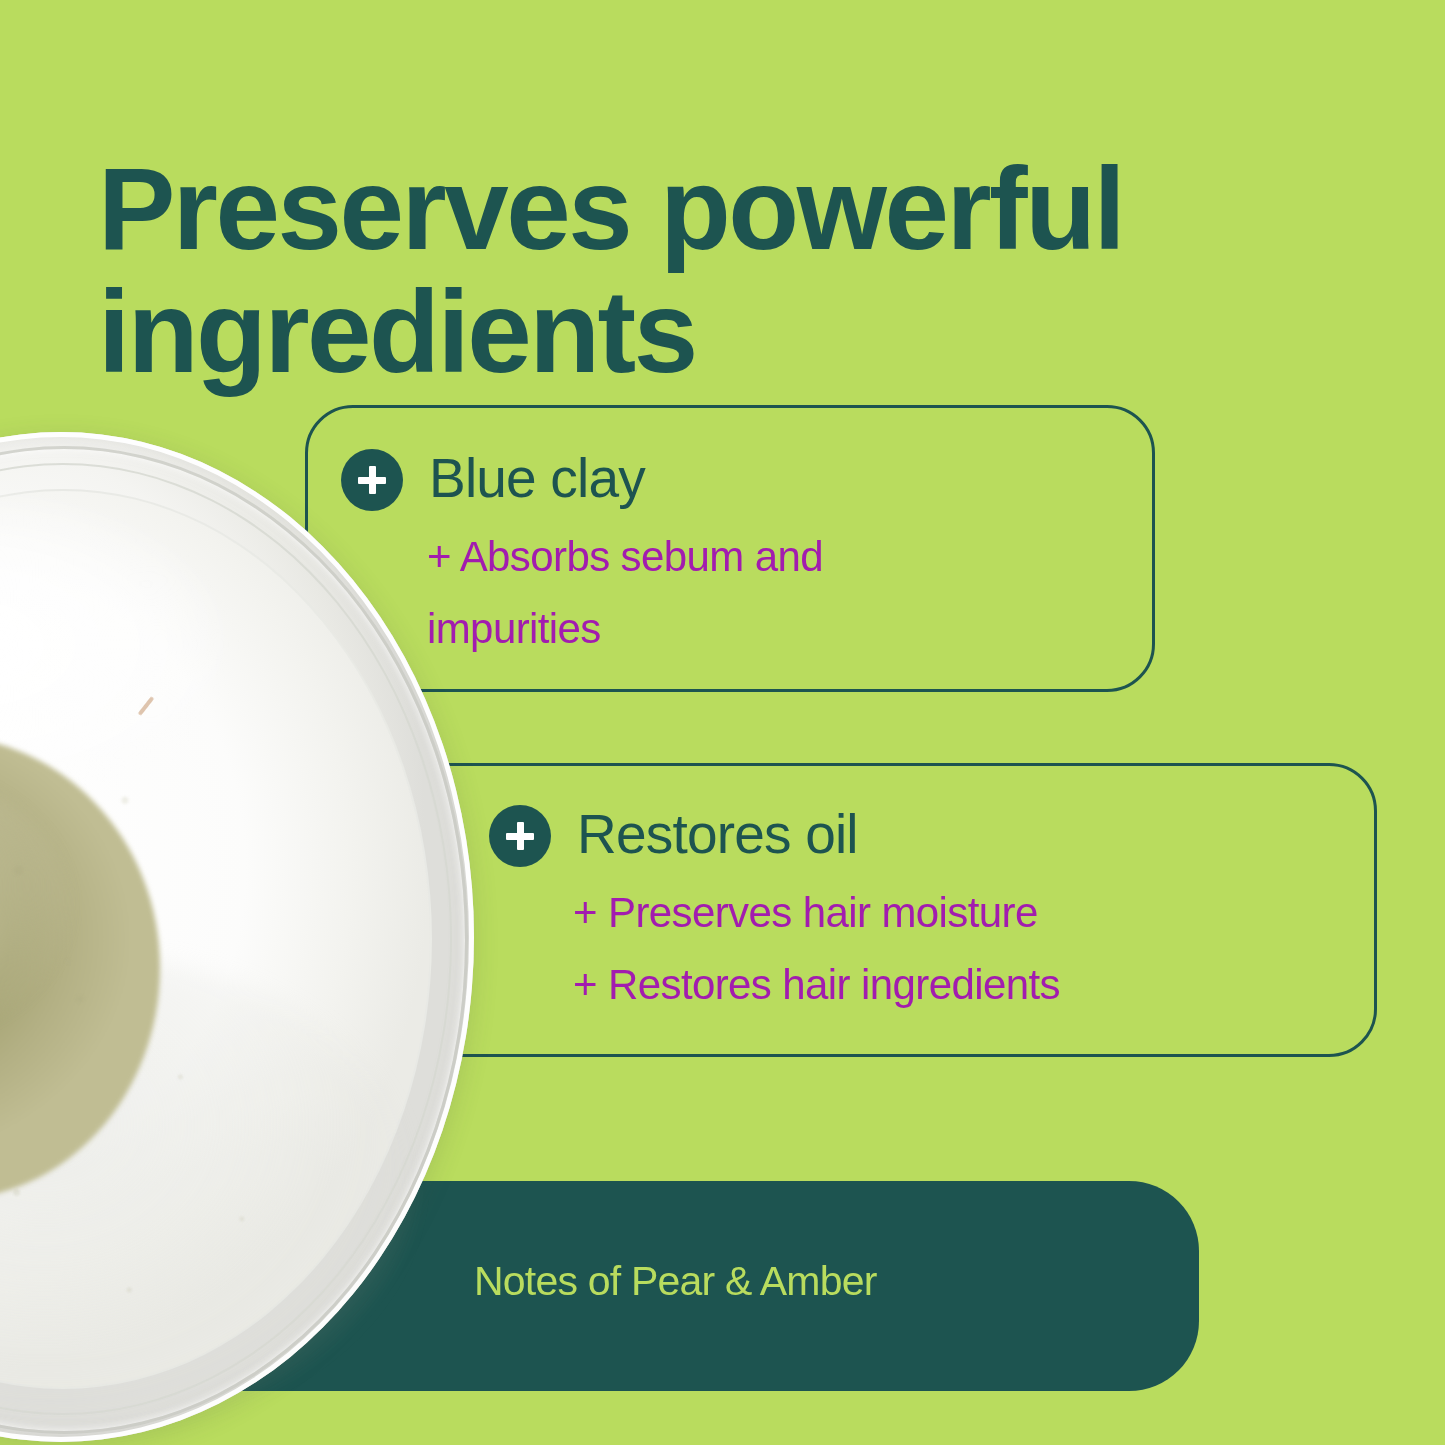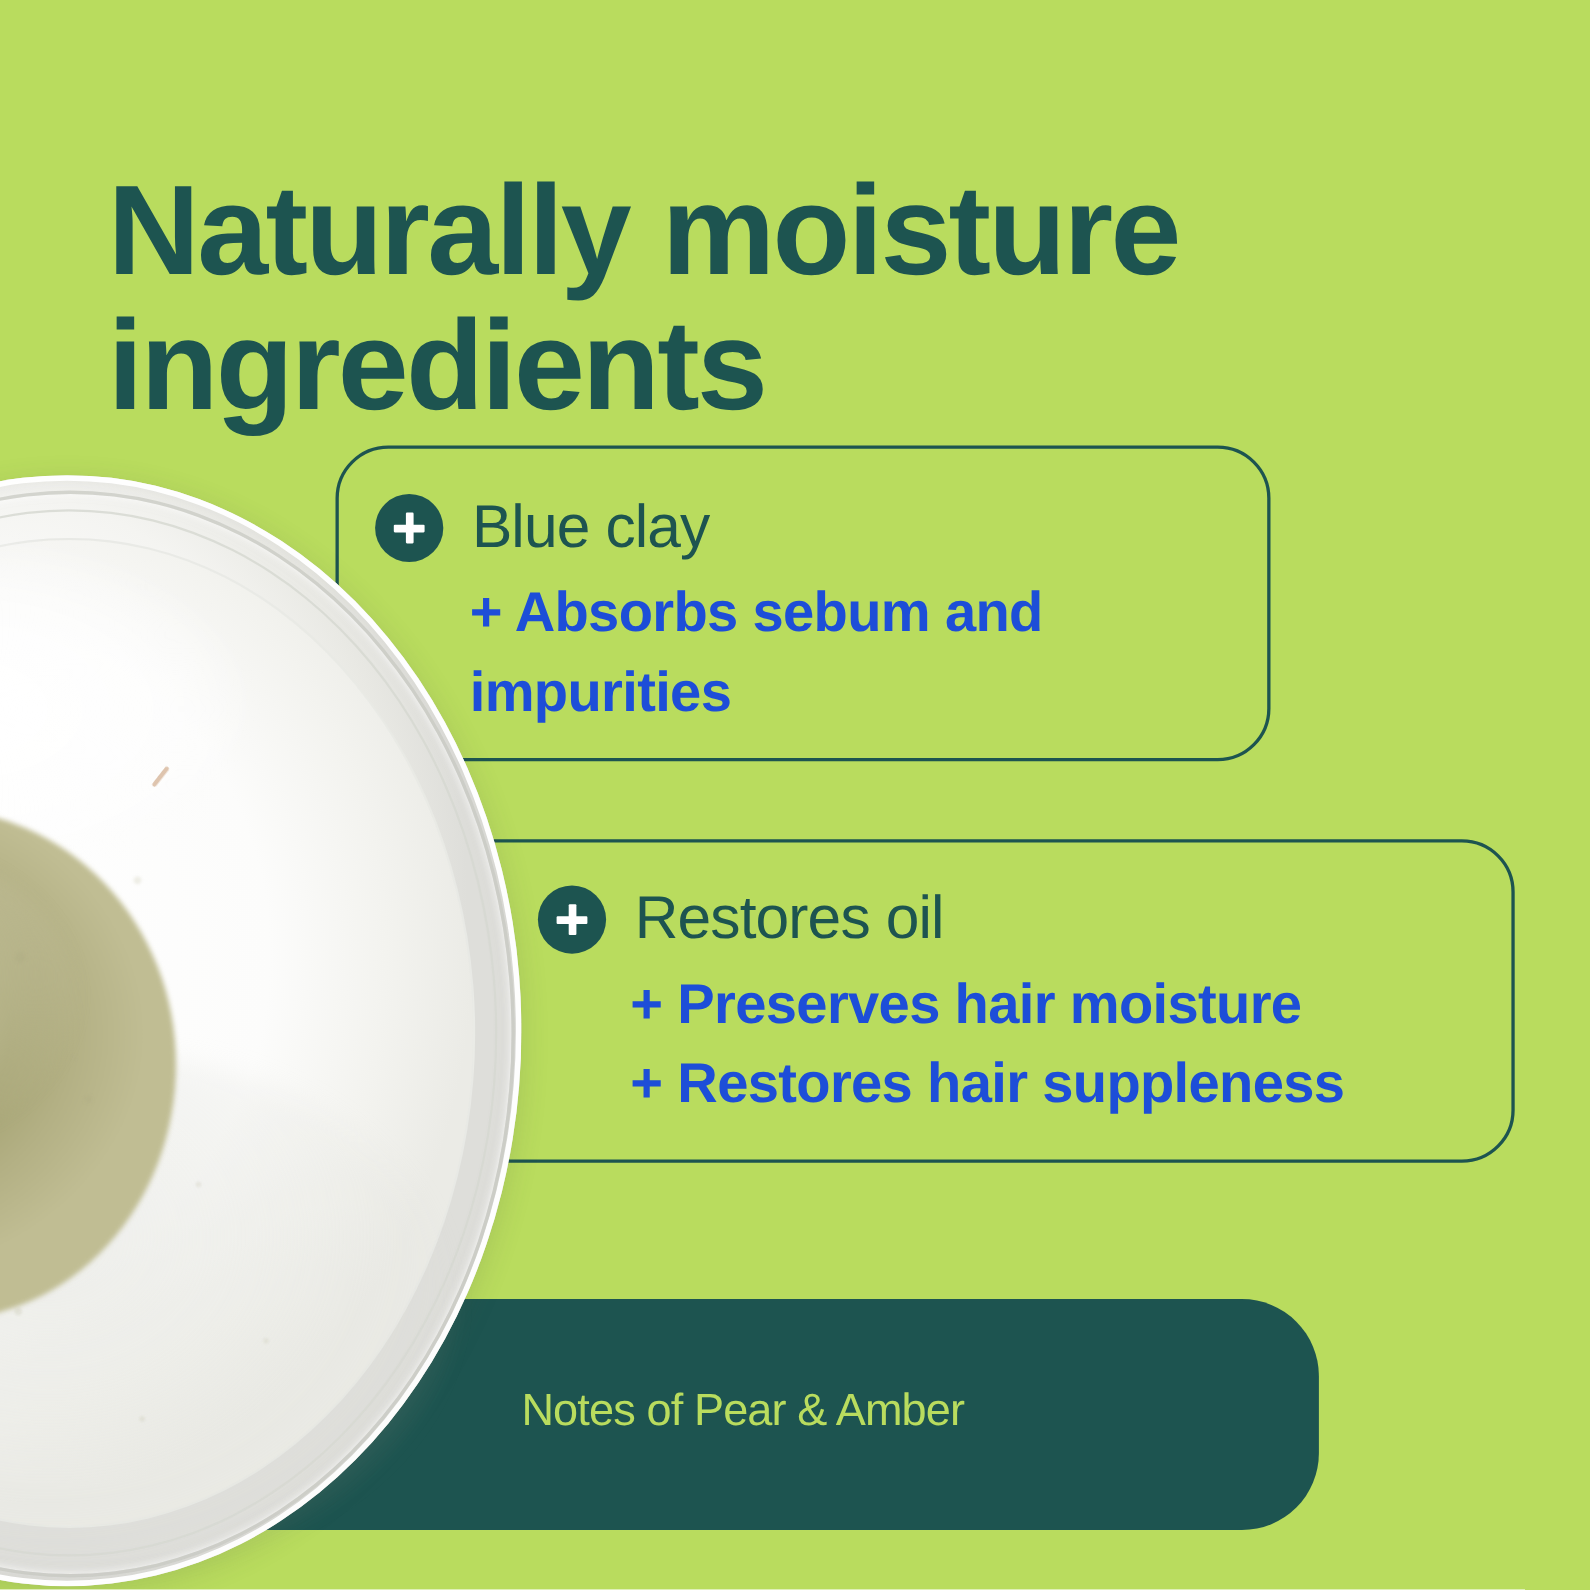--- a/index.html
+++ b/index.html
@@ -216,23 +216,23 @@
     letter-spacing: -0.8px;
     line-height: 62px;
     z-index: 4;
     white-space: nowrap;
   }
   #title-blue-clay { left: 429px; top: 447px; }
   #title-avocado   { left: 577px; top: 803px; }
 
   .card-body {
     position: absolute;
-    color: #1d4ed8;
-    font-size: 51px;
-    font-weight: bold;
+    color: #a21caf;
+    font-size: 42px;
+    font-weight: normal;
     line-height: 72px;
     letter-spacing: -0.6px;
     z-index: 4;
     white-space: pre-line;
   }
   #body-blue-clay { left: 427px; top: 521px; width: 660px; }
   #body-avocado   { left: 573px; top: 877px; width: 800px; }
 
   
   .banner {
@@ -256,37 +256,37 @@
     line-height: 70px;
     z-index: 2;
     white-space: nowrap;
   }
 </style>
 </head>
 <body>
 
 <div id="canvas">
 
-  <h1 class="headline">Naturally moisture
+  <h1 class="headline">Preserves powerful
 ingredients</h1>
 
   <div class="banner"></div>
   <div class="banner-text">Notes of Pear &amp; Amber</div>
 
   <div class="card" id="card-blue-clay"></div>
   <div class="badge" id="badge-blue-clay"></div>
   <div class="card-title" id="title-blue-clay">Blue clay</div>
   <div class="card-body" id="body-blue-clay">+ Absorbs sebum and
 impurities</div>
 
   <div class="card" id="card-avocado"></div>
   <div class="badge" id="badge-avocado"></div>
   <div class="card-title" id="title-avocado">Restores oil</div>
   <div class="card-body" id="body-avocado">+ Preserves hair moisture
-+ Restores hair suppleness</div>
++ Restores hair ingredients</div>
 
   <div class="bowl-wrap">
     <div class="bowl-outer"></div>
     <div class="bowl-rim-a"></div>
     <div class="bowl-rim-b"></div>
     <div class="bowl-rim-c"></div>
     <div class="bowl-shade"></div>
     <div class="bowl-spec"></div>
     <div class="clay-main"></div>
     <div class="clay-hi"></div>

